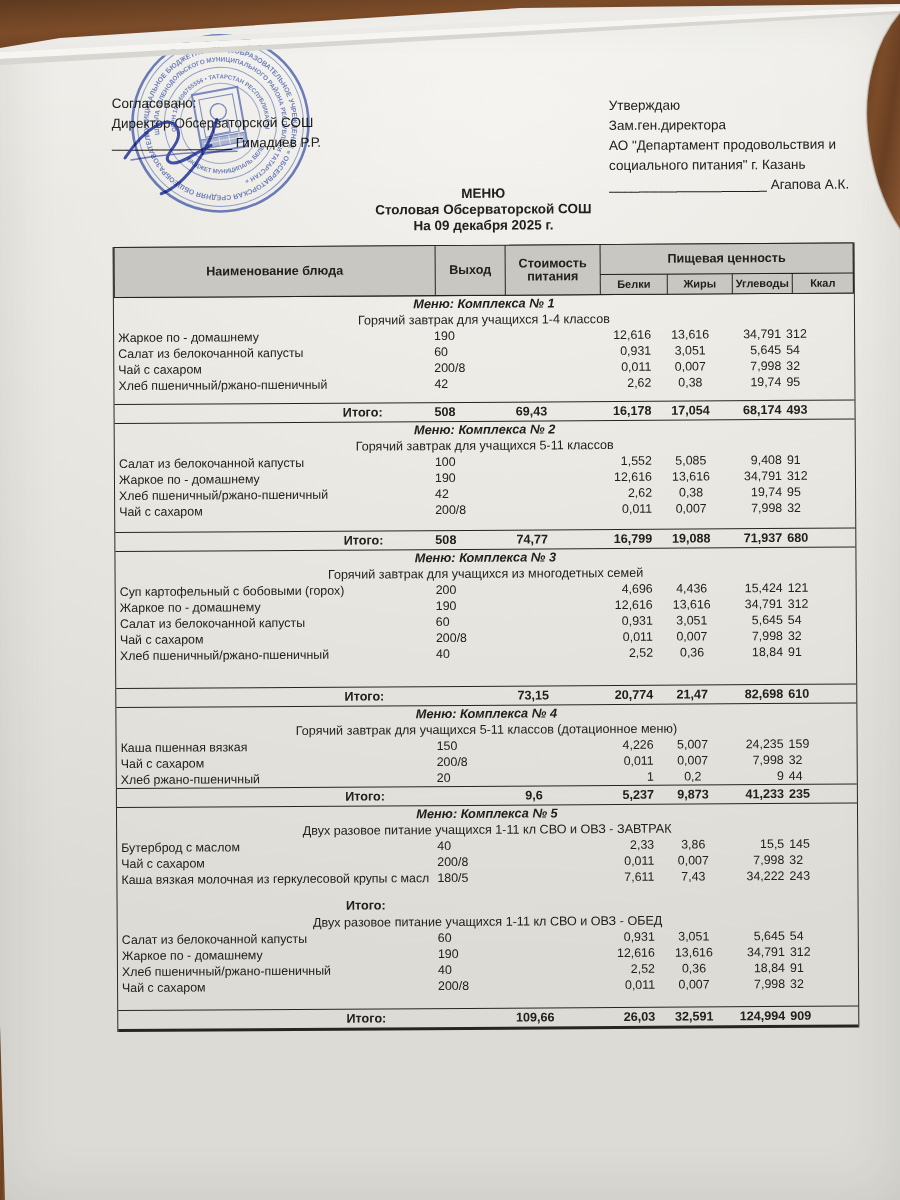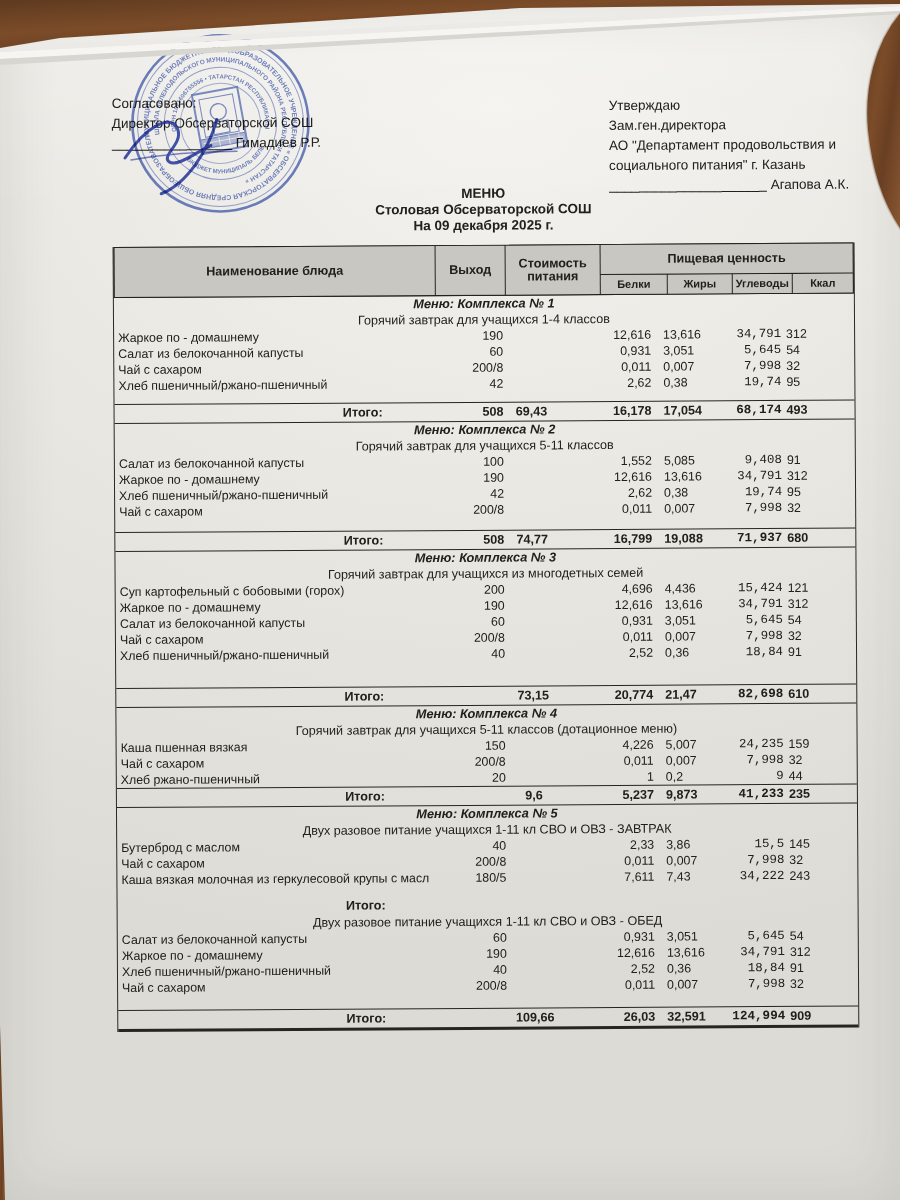--- a/index.html
+++ b/index.html
@@ -36,25 +36,25 @@
   .sec-sub{height:16px;line-height:16px;text-align:center;font-size:12.6px;}
   .trow,.itogo{display:grid;grid-template-columns:320px 69px 94px 66px 64px 59px 1fr;}
   .trow{height:16px;line-height:16px;font-size:12.4px;}
   .itogo{height:18px;line-height:17px;font-size:12.6px;font-weight:700;
     border-top:1.5px solid #26251f;border-bottom:1.5px solid #26251f;align-items:center;}
   .itogo.plain{border-top:none;border-bottom:none;}
   .itogo.final{border-bottom:3px solid #26251f;}
   .cell{white-space:nowrap;overflow:visible;}
   .c-name{padding-left:4px;}
   .itogo .c-name{text-align:right;padding-right:52px;}
-  .c-out{text-align:right;}
+  .c-out{text-align:left;}
   .c-cost{text-align:center;padding-right:38px;}
   .c-protein{text-align:right;padding-right:12px;}
-  .c-fat{text-align:left;padding-right:10px;}
-  .c-carbs{text-align:right;padding-right:5px;font-family:Liberation Mono, monospace;}
+  .c-fat{text-align:center;padding-right:10px;}
+  .c-carbs{text-align:right;padding-right:5px;}
   .c-kcal{text-align:left;padding-right:7px;}
   .gap{width:100%;}
 </style>
 </head>
 <body>
 
 <div class="scene">
   <div class="paper"></div>
 
   <div class="tilt">

